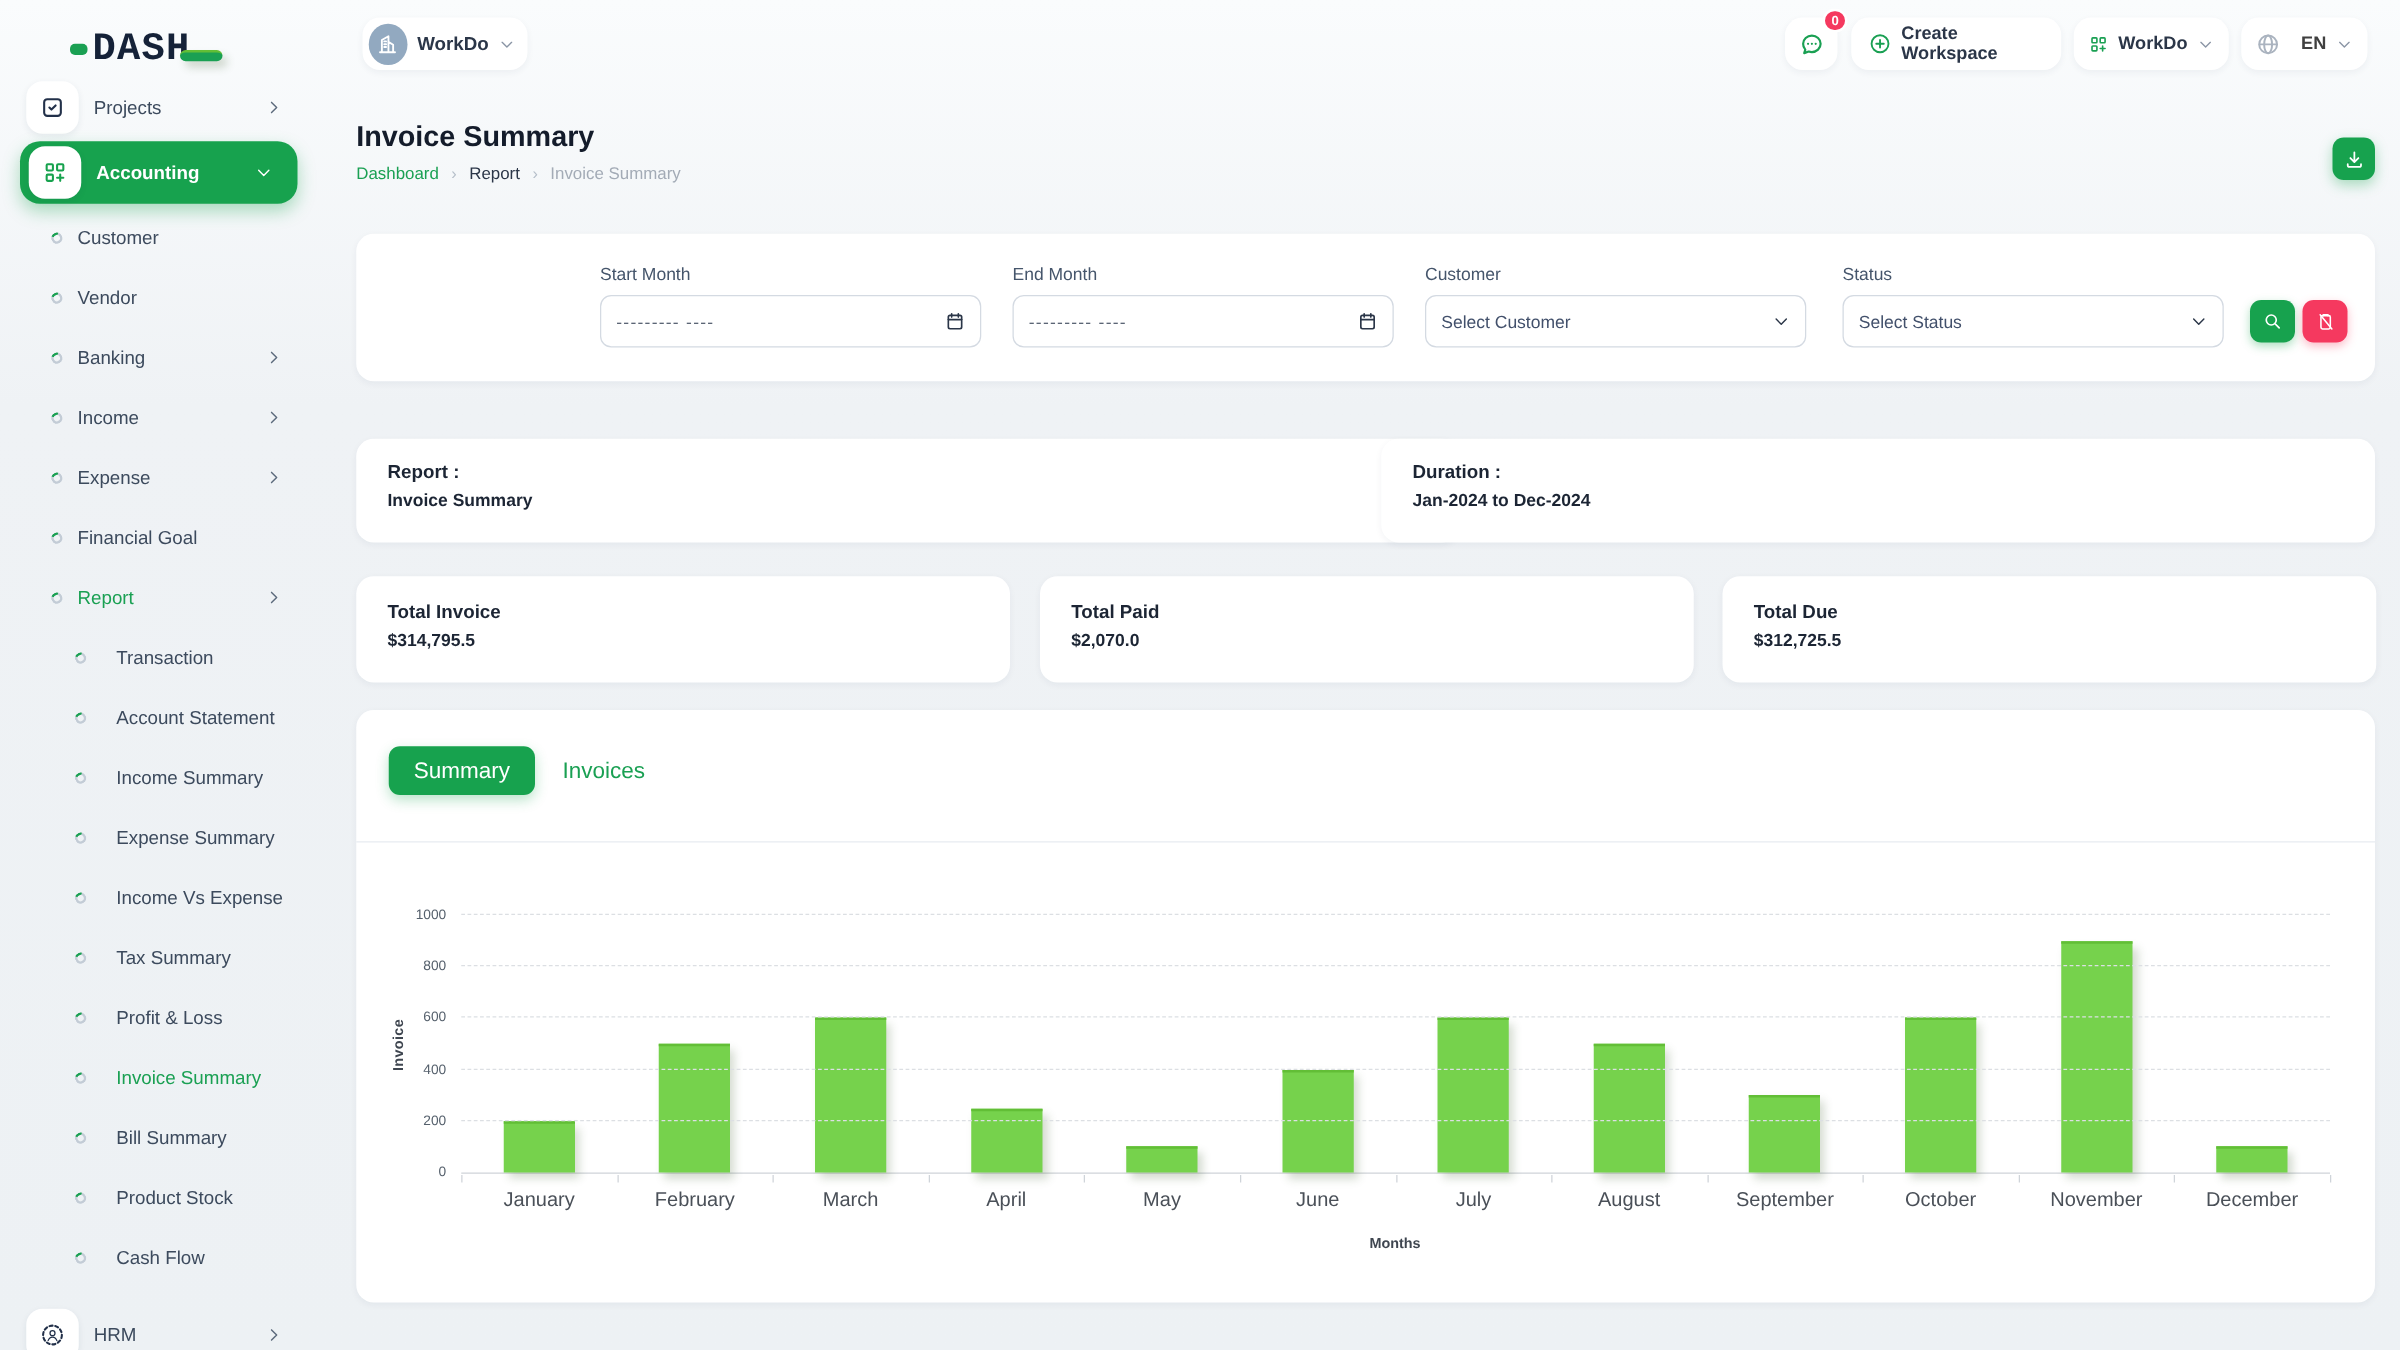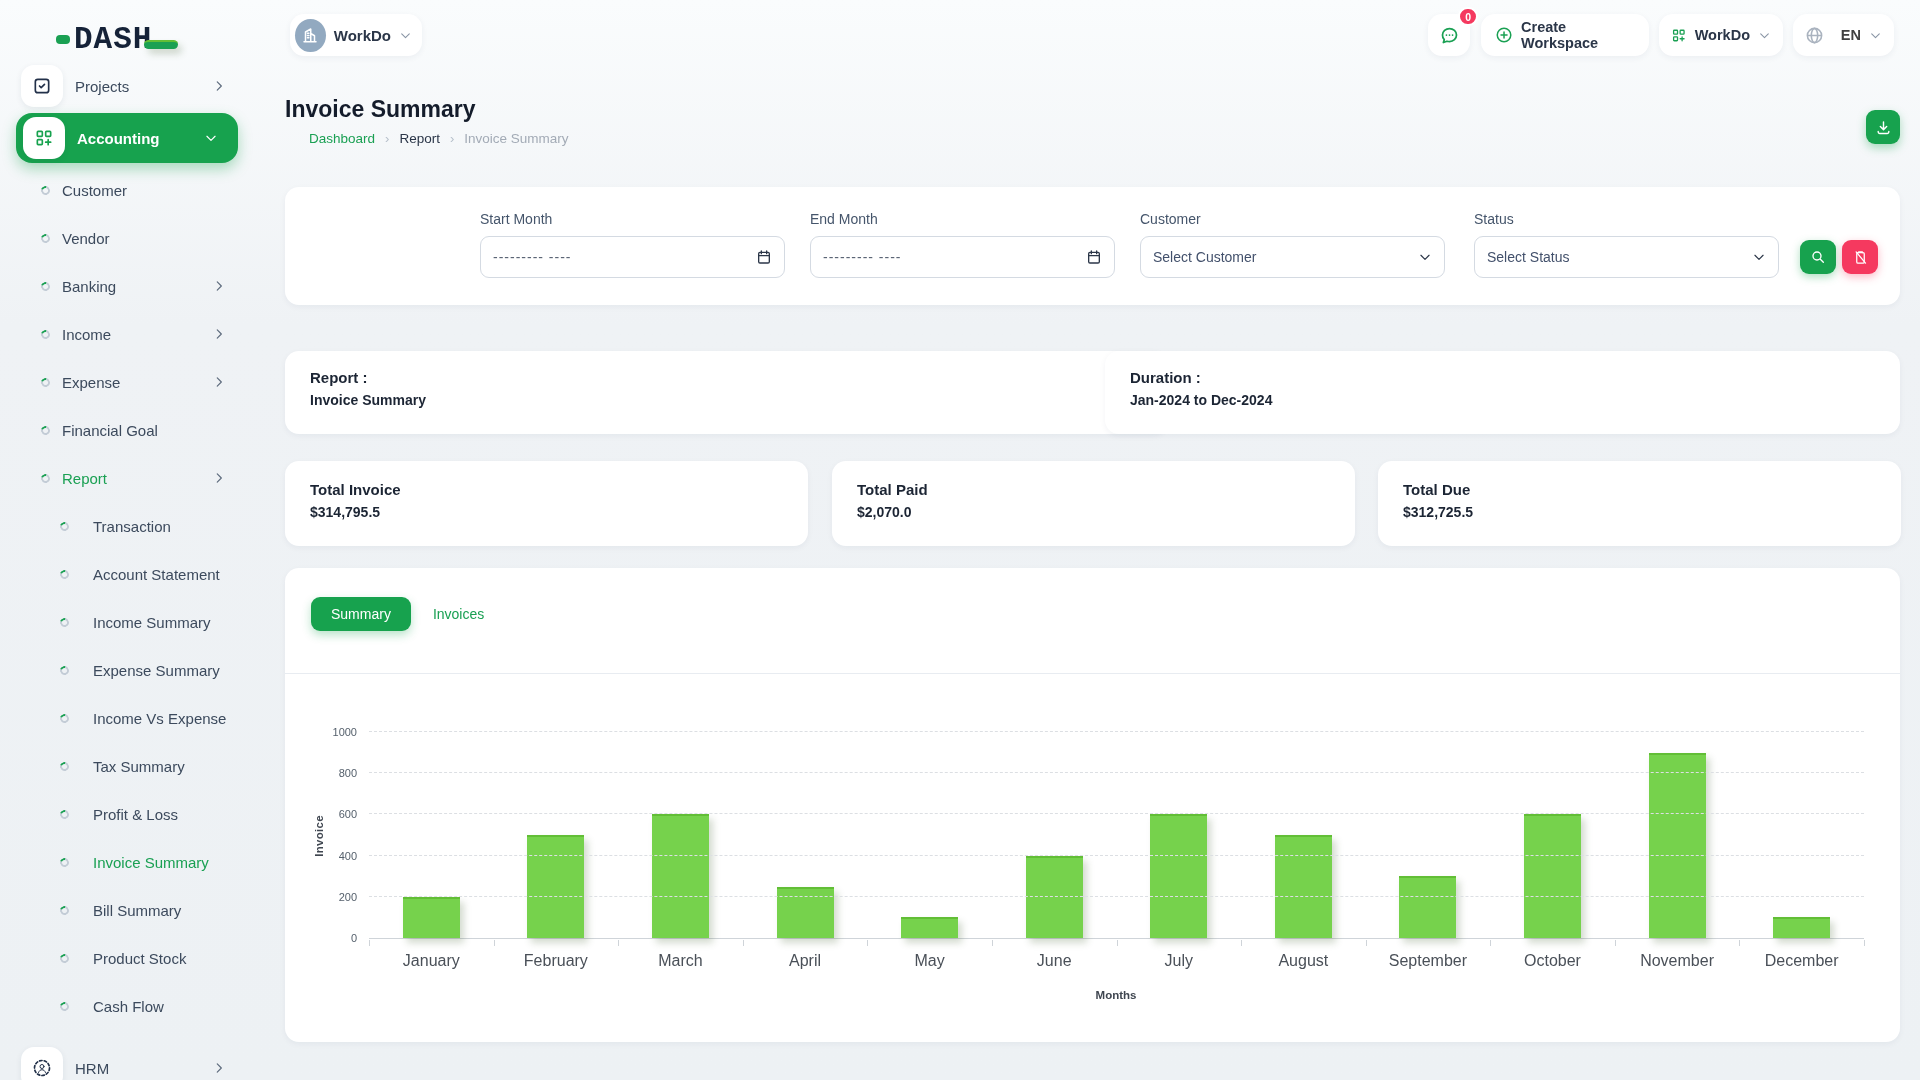--- a/index.html
+++ b/index.html
@@ -46,21 +46,21 @@
            color:#fff; font-size:10.5px; font-weight:700; display:flex; align-items:center; justify-content:center; padding:0 5px;
            border:2px solid #fff; }
   .create-pill { left:1481px; width:168px; padding:0 14px; gap:8px; color:#1aa053; }
   .create-pill .hp-label, .wd-pill .hp-label { font-size:14.5px; font-weight:600; color:#2b3648; }
   .wd-pill { left:1659px; width:124px; padding:0 12px; gap:8px; color:#1aa053; }
   .lang-pill { left:1793px; width:101px; padding:0 12px; gap:8px; color:#aab3bf; }
   .lang-pill .hp-label { font-size:14.5px; font-weight:700; color:#404040; flex:1; text-align:right; }
 
   
   .page-title { position:absolute; left:285px; top:96px; font-size:23px; font-weight:700; color:#141c2b; }
-  .crumbs { position:absolute; left:285px; top:131px; display:flex; align-items:center; gap:10px; font-size:13.5px;margin-left:24px; }
+  .crumbs { position:absolute; left:285px; top:131px; display:flex; align-items:center; gap:10px; font-size:13.5px; }
   .crumb-home { color:#1aa053; cursor:pointer; }
   .crumb-mid { color:#2b3648; cursor:pointer; }
   .crumb-cur { color:#a3abb6; }
   .crumb-sep { color:#b6bfca; font-size:13px; }
   .dl-btn { position:absolute; left:1866px; top:110px; width:34px; height:34px; background:#17a24e; border:none; border-radius:9px;
             color:#fff; display:flex; align-items:center; justify-content:center; cursor:pointer; box-shadow:0 4px 10px rgba(23,162,78,.35); }
 
   
   .card { position:absolute; background:#fff; border-radius:14px; box-shadow:0 2px 6px rgba(25,40,70,.05); }
   .filter-card { left:285px; top:187px; width:1615px; height:118px; }
@@ -86,21 +86,21 @@
   .info-l1 { font-size:15px; font-weight:700; color:#1c2534; }
   .info-l2 { font-size:14px; font-weight:700; color:#1c2534; margin-top:6px; }
 
   .total-card { top:461px; width:523px; height:85px; padding:20px 25px; }
   .tc-label { font-size:15px; font-weight:700; color:#1c2534; }
   .tc-value { font-size:14px; font-weight:700; color:#1c2534; margin-top:6px; }
 
   
   .chart-card { left:285px; top:568px; width:1615px; height:474px; }
   .tabs { position:absolute; left:26px; top:29px; display:flex; align-items:center; gap:18px; }
-  .tab { border:none; background:none; font-size:14px; cursor:pointer; font-family:inherit; }
+  .tab { border:none; background:none; font-size:18px; cursor:pointer; font-family:inherit; }
   .tab.active { background:#17a24e; color:#fff; border-radius:9px; padding:9px 20px; box-shadow:0 4px 10px rgba(23,162,78,.3); }
   .tab.plain { color:#1aa053; padding:9px 4px; }
   .divider { position:absolute; left:0; top:105px; width:100%; height:1px; background:#e8ecf1; }
 
   .plot { position:absolute; left:84px; top:165px; width:1495px; height:206px; border-bottom:1px solid #cfd4d9; }
   .grid-line { position:absolute; left:0; right:0; border-top:1px dashed #dcdfe3; }
   .ytick { position:absolute; right:calc(100% + 12px); transform:translateY(50%); font-size:11px; color:#55606c; }
   .bars { position:absolute; left:0; right:0; top:0; bottom:0; display:flex; align-items:flex-end; }
   .slot { flex:1; display:flex; justify-content:center; align-items:flex-end; height:100%; }
   .bar { width:57px; background:#76d24c; border-top:2px solid #62be36; box-shadow:4px 5px 7px rgba(60,90,40,.22); cursor:pointer; }

